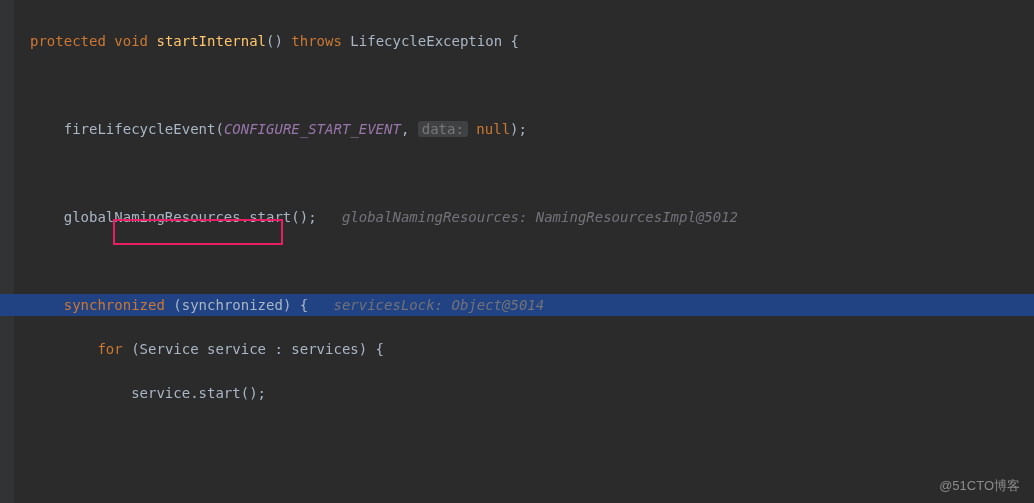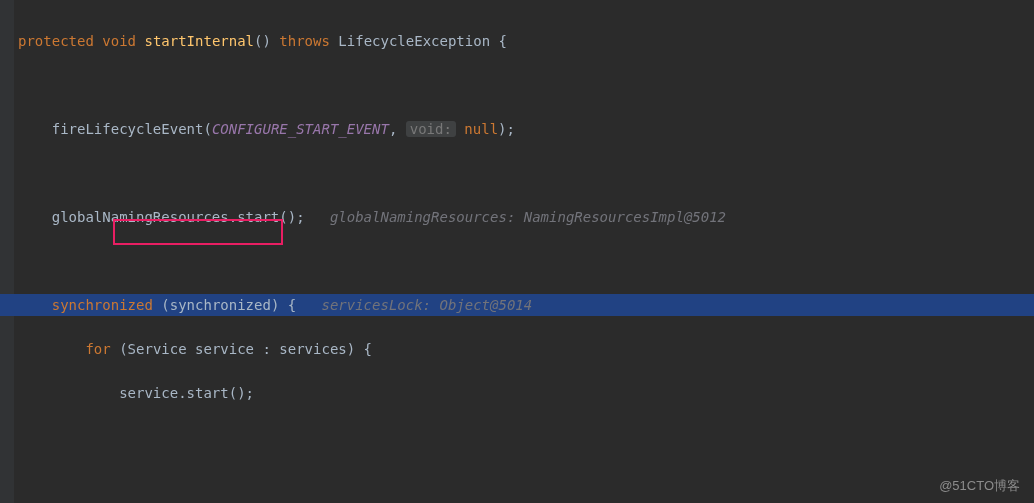--- a/index.html
+++ b/index.html
@@ -18,21 +18,21 @@
     padding:8px 0 0 0;
     white-space:pre;
     position:relative;
   }
   .gutter{
     position:absolute;
     left:0;top:0;bottom:0;
     width:14px;
     background:#313335;
   }
-  .line{padding-left:18px;}
+  .line{padding-left:30px;}
   .line.hilite{background:#214283;}
   .kw{color:#cc7832;}
   .enum-const{color:#9876aa;font-style:italic;}
   .static-field{color:#9876aa;font-style:italic;}
   .param-hint{background:#3f4142;color:#787878;border-radius:3px;padding:0 4px;font-style:normal;}
   .inline-hint{color:#72737a;font-style:italic;}
   .comment{color:#808080;}
   .method-decl{color:#ffc66d;}
   .param{color:#a9b7c6;}
   .highlight-box{
@@ -50,21 +50,21 @@
   }
 </style>
 </head>
 <body>
 
 <div class="gutter"></div>
 
 <div class="editor">
 <div class="line"><span class="kw">protected</span> <span class="kw">void</span> <span class="method-decl">startInternal</span><span>()</span> <span class="kw">throws</span> <span>LifecycleException {</span></div>
 <div class="line"> </div>
-<div class="line"><span>    fireLifecycleEvent(</span><span class="static-field">CONFIGURE_START_EVENT</span><span>, </span><span class="param-hint">void:</span><span> </span><span class="kw">null</span><span>);</span></div>
+<div class="line"><span>    fireLifecycleEvent(</span><span class="static-field">CONFIGURE_START_EVENT</span><span>, </span><span class="param-hint">data:</span><span> </span><span class="kw">null</span><span>);</span></div>
 <div class="line"> </div>
 <div class="line"><span>    globalNamingResources.start();   </span><span class="inline-hint">globalNamingResources: NamingResourcesImpl@5012</span></div>
 <div class="line"> </div>
 <div class="line hilite"><span>    </span><span class="kw">synchronized</span><span> (</span><span class="param">synchronized</span><span>) {   </span><span class="inline-hint">servicesLock: Object@5014</span></div>
 <div class="line"><span>        </span><span class="kw">for</span><span> (Service service : services) {</span></div>
 <div class="line"><span>            service.start();</span></div>
 
 
 
 

